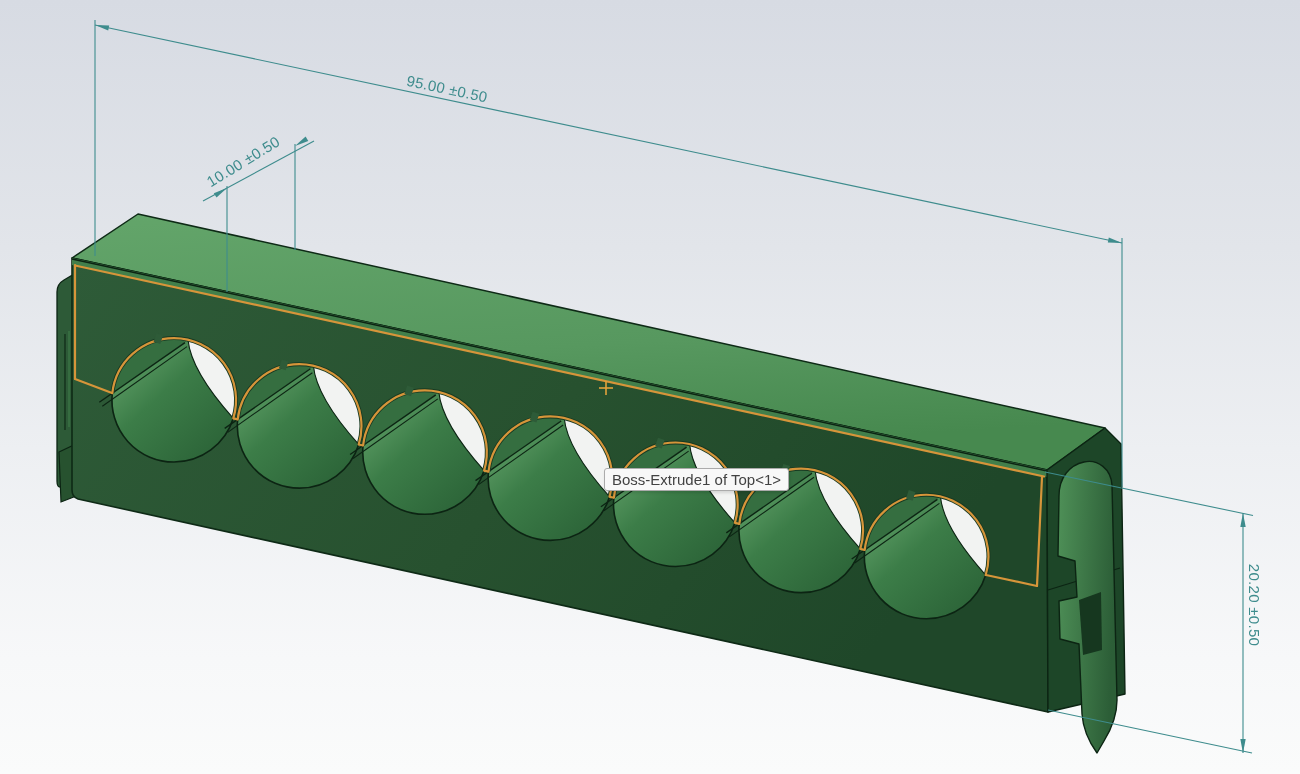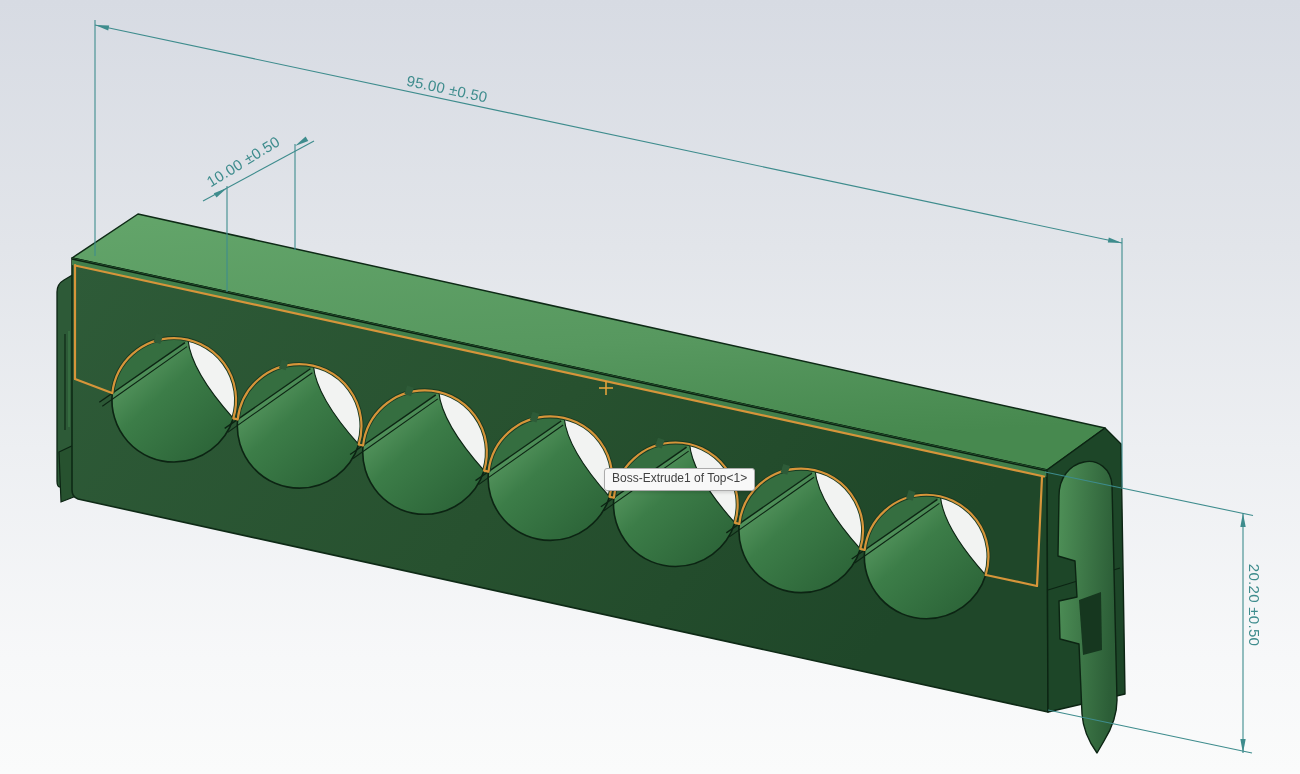--- a/index.html
+++ b/index.html
@@ -11,21 +11,21 @@
   }
   #stage{position:absolute;inset:0;}
   svg{position:absolute;left:0;top:0;}
   .dim-text{fill:var(--teal);font-size:15px;letter-spacing:.3px;}
   .dim-line{stroke:var(--teal);stroke-width:1.1;fill:none;}
   .dim-arrow{fill:var(--teal);stroke:none;}
   .st-orange{stroke:var(--orange);stroke-width:2.2;fill:none;stroke-linecap:round;}
   #tooltip{
     position:absolute;left:604px;top:468px;height:16px;
     background:#f8f8f8;border:1px solid #ababab;border-radius:3px;
-    padding:2px 7px 3px 7px;font-size:12px;color:#424242;white-space:nowrap;
+    padding:2px 7px 3px 7px;font-size:15px;color:#424242;white-space:nowrap;
     box-shadow:1px 2px 3px rgba(0,0,0,.12);
   }
 </style>
 </head>
 <body>
 
 <div id="stage">
 <svg width="1300" height="774" viewBox="0 0 1300 774">
   <defs>
     <linearGradient id="gTop" x1="0" y1="0" x2="0.25" y2="1">

